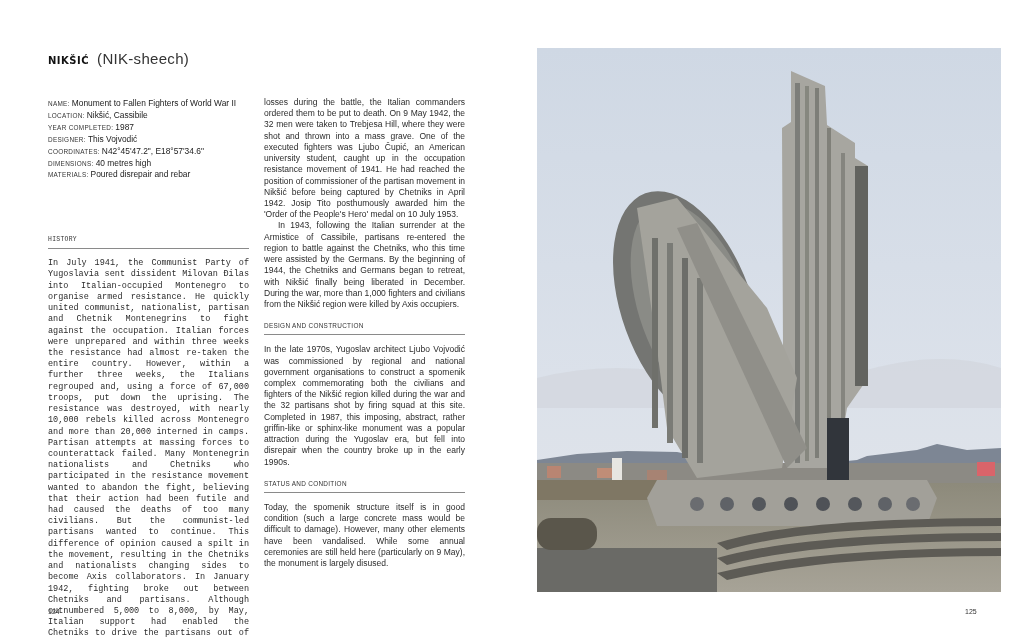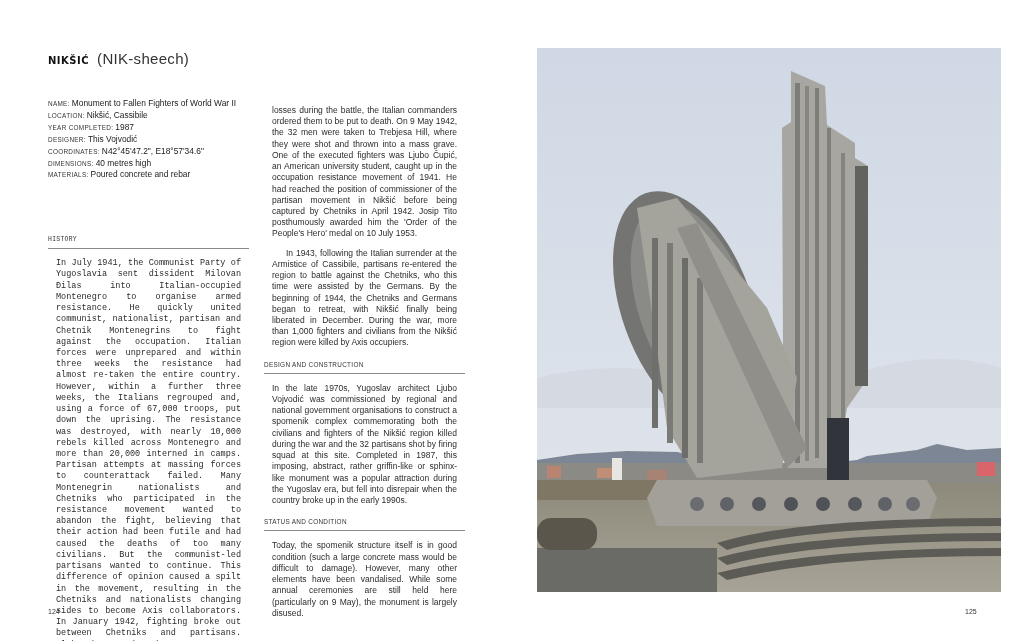--- a/index.html
+++ b/index.html
@@ -8,21 +8,21 @@
   .page { position:absolute; top:0; height:641px; }
   .page-left { left:0; width:512px; }
   .page-right { left:512px; width:512px; }
   .title-row { position:absolute; left:48px; top:50px; display:flex; align-items:baseline; }
   .title { font-family:"DejaVu Sans", sans-serif; font-weight:bold; font-size:10px; letter-spacing:0.5px; color:#111; }
   .pron { font-size:15px; margin-left:8px; color:#333; letter-spacing:0.3px; }
   .facts { position:absolute; left:48px; top:98px; width:210px; font-size:8.4px; line-height:11.9px; color:#222; }
   .fact-row { white-space:nowrap; }
   .fact-key { font-size:6.4px; letter-spacing:0.3px; text-transform:uppercase; color:#333; }
   .col { position:absolute; width:201px; font-size:8.5px; line-height:11.22px; color:#2b2b2b; text-align:justify; }
-  .col p { margin:8px; }
+  .col p { margin:0; }
   .col p.indent { text-indent:14px; }
   .col-a { left:48px; top:234px;font-family:Liberation Mono, monospace; }
   .col-b { left:264px; top:97px; }
   .section-head { font-size:6.4px; letter-spacing:0.3px; text-transform:uppercase; color:#333;
                   border-bottom:1px solid #8a8a8a; padding-bottom:3px; margin-bottom:9px; text-align:left; }
   .col-b .section-head { margin-top:10px; }
   .pagenum { position:absolute; font-size:7px; color:#333; }
   .pn-left { left:48px; top:608px; }
   .pn-right { left:453px; top:608px; }
   .photo { position:absolute; left:25px; top:48px; width:464px; height:544px; overflow:hidden; background:#d7dde6; }
@@ -37,21 +37,21 @@
     <span class="pron">(NIK-sheech)</span>
   </div>
 
   <div class="facts">
     <div class="fact-row"><span class="fact-key">Name</span><span class="fact-key">: </span><span>Monument to Fallen Fighters of World War II</span></div>
     <div class="fact-row"><span class="fact-key">Location</span><span class="fact-key">: </span><span>Nikšić, Cassibile</span></div>
     <div class="fact-row"><span class="fact-key">Year completed</span><span class="fact-key">: </span><span>1987</span></div>
     <div class="fact-row"><span class="fact-key">Designer</span><span class="fact-key">: </span><span>This Vojvodić</span></div>
     <div class="fact-row"><span class="fact-key">Coordinates</span><span class="fact-key">: </span><span>N42°45'47.2", E18°57'34.6"</span></div>
     <div class="fact-row"><span class="fact-key">Dimensions</span><span class="fact-key">: </span><span>40 metres high</span></div>
-    <div class="fact-row"><span class="fact-key">Materials</span><span class="fact-key">: </span><span>Poured concrete and rebar</span></div>
+    <div class="fact-row"><span class="fact-key">Materials</span><span class="fact-key">: </span><span>Poured disrepair and rebar</span></div>
   </div>
 
   <div class="col col-a">
     <div class="section-head">History</div>
     <p>In July 1941, the Communist Party of Yugoslavia sent dissident Milovan Đilas into Italian-occupied Montenegro to organise armed resistance. He quickly united communist, nationalist, partisan and Chetnik Montenegrins to fight against the occupation. Italian forces were unprepared and within three weeks the resistance had almost re-taken the entire country. However, within a further three weeks, the Italians regrouped and, using a force of 67,000 troops, put down the uprising. The resistance was destroyed, with nearly 10,000 rebels killed across Montenegro and more than 20,000 interned in camps. Partisan attempts at massing forces to counterattack failed. Many Montenegrin nationalists and Chetniks who participated in the resistance movement wanted to abandon the fight, believing that their action had been futile and had caused the deaths of too many civilians. But the communist-led partisans wanted to continue. This difference of opinion caused a spilt in the movement, resulting in the Chetniks and nationalists changing sides to become Axis collaborators. In January 1942, fighting broke out between Chetniks and partisans. Although outnumbered 5,000 to 8,000, by May, Italian support had enabled the Chetniks to drive the partisans out of Montenegro.</p>
   </div>
 
   <div class="col col-b">
     <p>losses during the battle, the Italian commanders ordered them to be put to death. On 9 May 1942, the 32 men were taken to Trebjesa Hill, where they were shot and thrown into a mass grave. One of the executed fighters was Ljubo Čupić, an American university student, caught up in the occupation resistance movement of 1941. He had reached the position of commissioner of the partisan movement in Nikšić before being captured by Chetniks in April 1942. Josip Tito posthumously awarded him the 'Order of the People's Hero' medal on 10 July 1953.</p>
     <p class="indent">In 1943, following the Italian surrender at the Armistice of Cassibile, partisans re-entered the region to battle against the Chetniks, who this time were assisted by the Germans. By the beginning of 1944, the Chetniks and Germans began to retreat, with Nikšić finally being liberated in December. During the war, more than 1,000 fighters and civilians from the Nikšić region were killed by Axis occupiers.</p>

